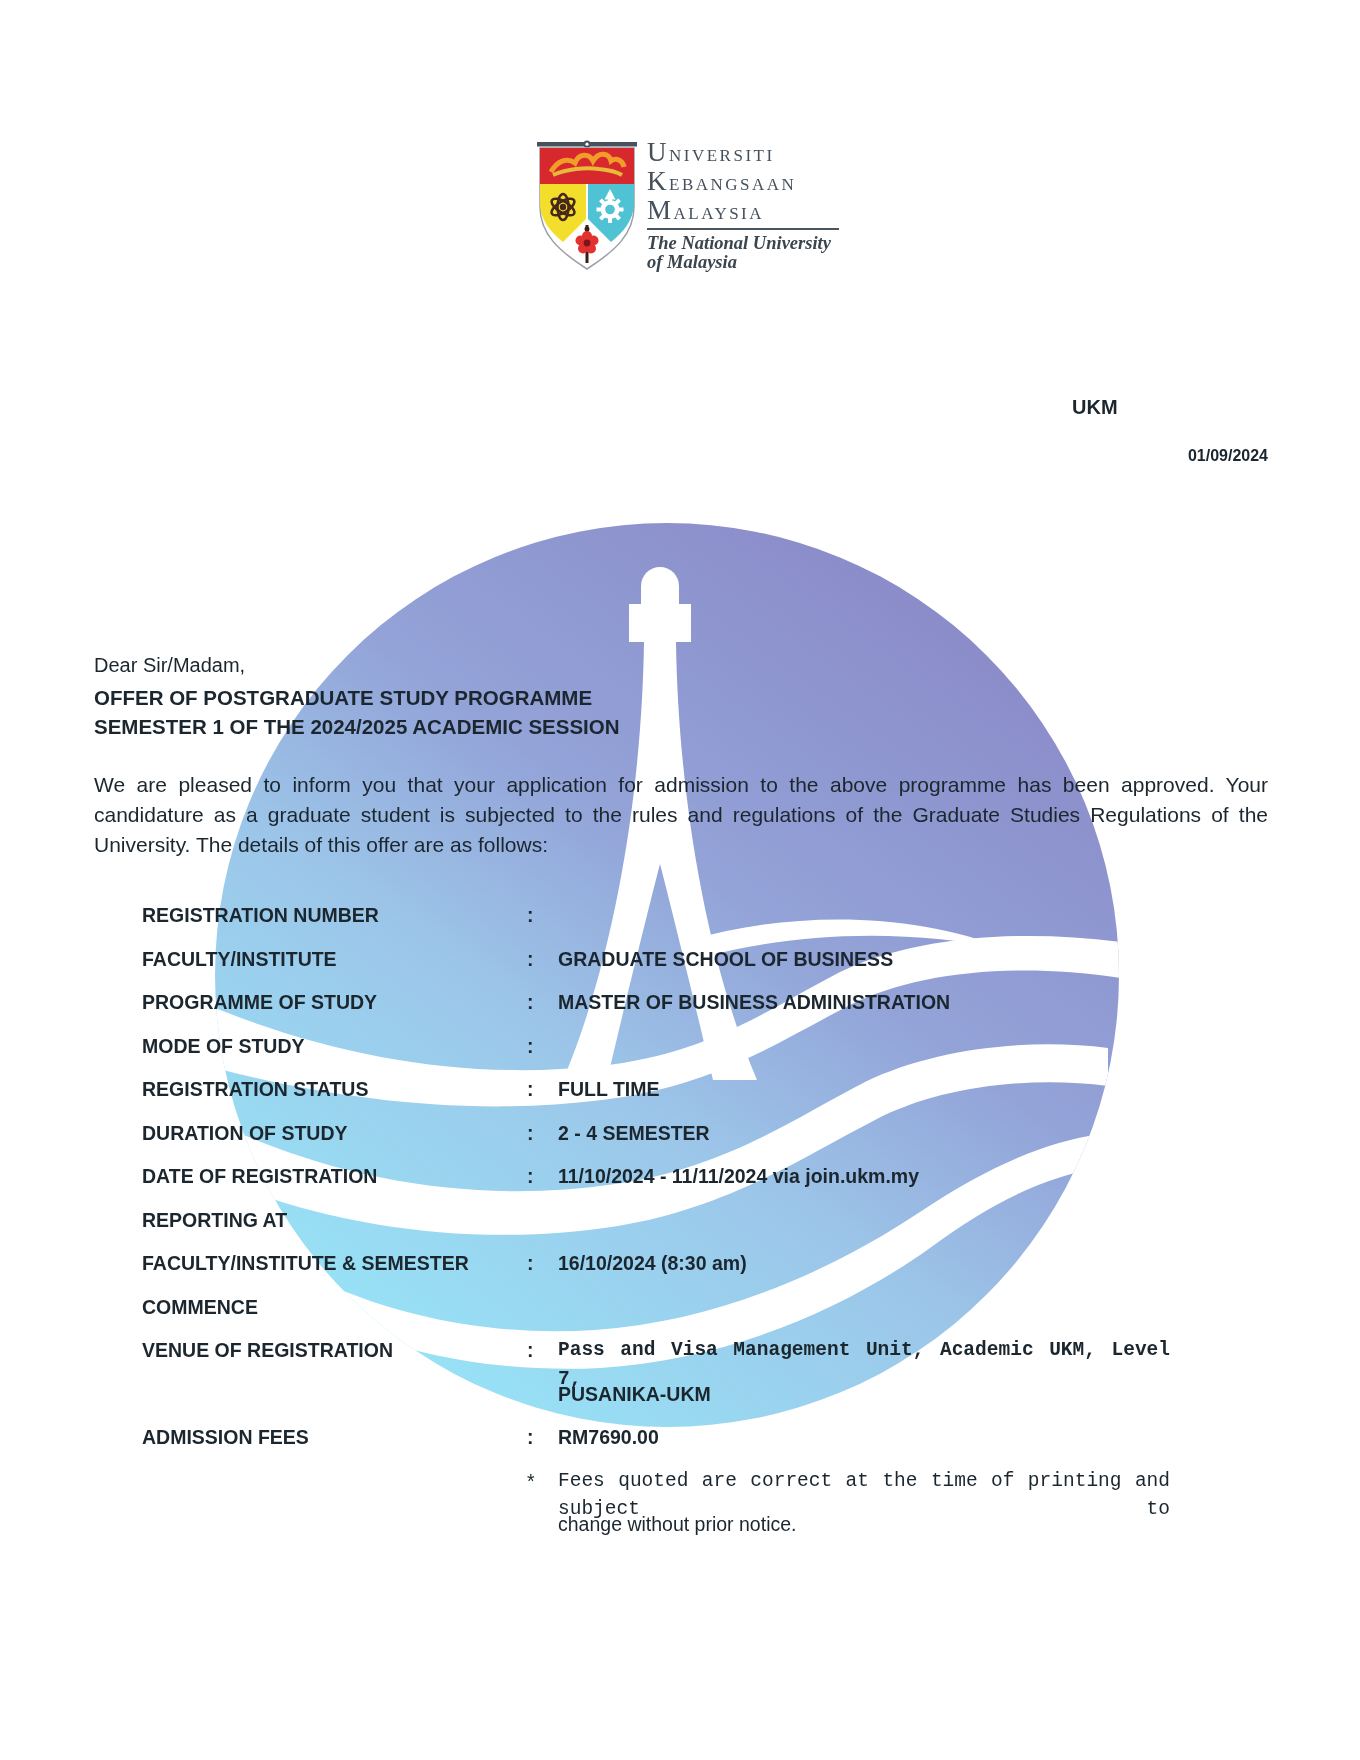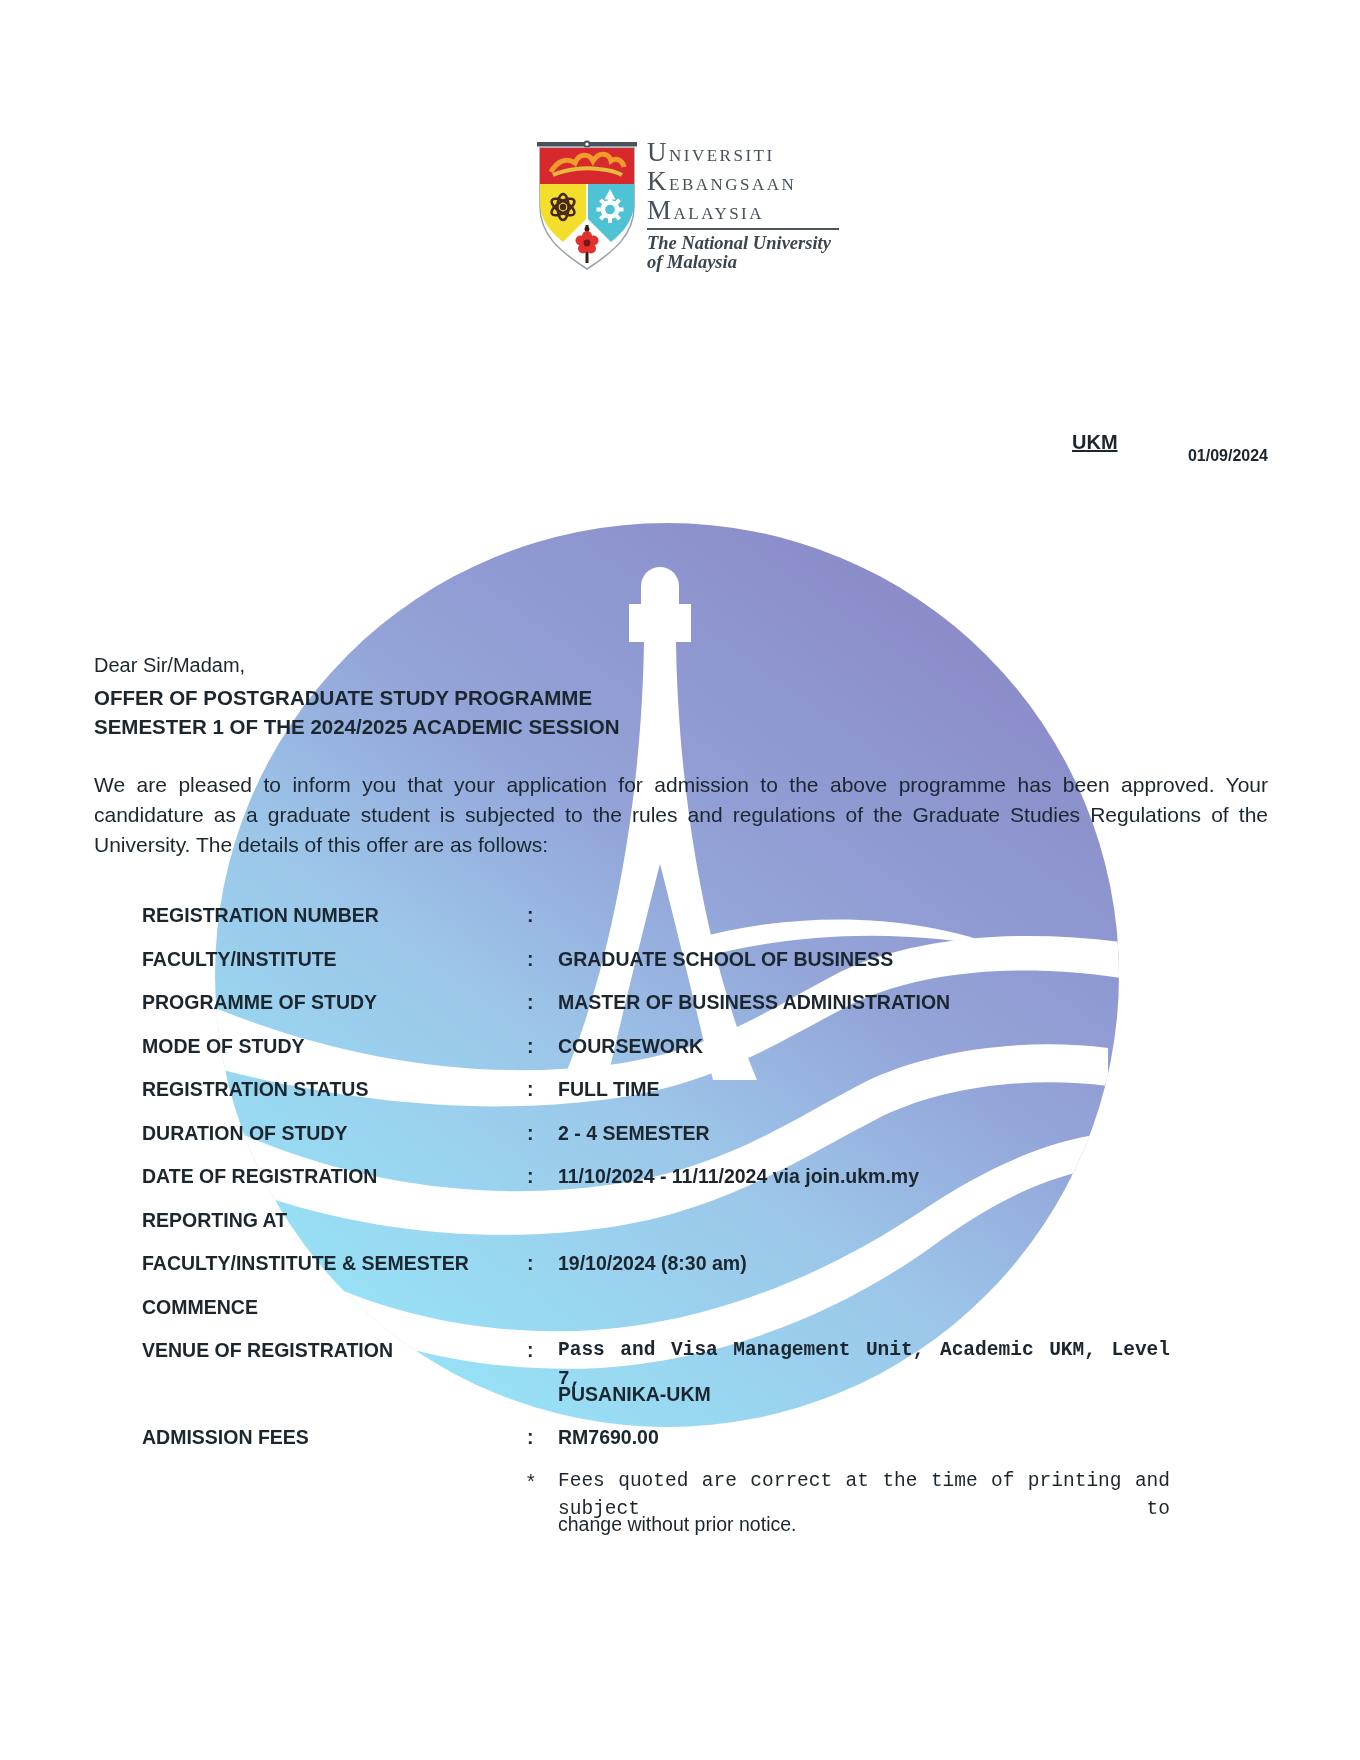--- a/index.html
+++ b/index.html
@@ -11,21 +11,21 @@
   #crest{position:absolute;left:537px;top:139px;z-index:1;}
   #logotext{position:absolute;left:647px;top:137px;z-index:1;color:#44505b;
             font-family:"Liberation Serif",serif;}
   .orgline{height:29px;display:flex;align-items:baseline;letter-spacing:2.5px;}
   .orgline .init{font-size:27px;font-weight:400;}
   .orgline .rest{font-size:17px;font-weight:400;}
   #logoline{width:192px;height:0;border-top:2px solid #49555f;margin-top:4px;}
   .tagline{font-size:18.5px;font-weight:700;font-style:italic;line-height:19px;color:#3a454e;}
 
   
-  #refcode{position:absolute;left:1072px;top:431px;font-size:20px;font-weight:700;z-index:1;text-decoration:underline;}
+  #refcode{position:absolute;left:1072px;top:396px;font-size:20px;font-weight:700;z-index:1;}
   #dateline{position:absolute;left:950px;top:447px;width:318px;text-align:right;
             font-size:16px;font-weight:700;z-index:1;}
 
   
   #salutation{position:absolute;left:94px;top:654px;font-size:20px;z-index:1;}
   #subject{position:absolute;left:94px;top:683px;font-size:20.5px;font-weight:700;line-height:29px;z-index:1;}
   #intro{position:absolute;left:94px;top:770px;width:1174px;font-size:21px;line-height:30px;z-index:1;}
   .fillj{text-align:justify;text-align-last:justify;}
 
   
@@ -151,21 +151,20 @@
       <span class="val">GRADUATE SCHOOL OF BUSINESS</span>
     </div>
     <div class="trow">
       <span class="lab">PROGRAMME OF STUDY</span>
       <span class="sep">:</span>
       <span class="val">MASTER OF BUSINESS ADMINISTRATION</span>
     </div>
     <div class="trow">
       <span class="lab">MODE OF STUDY</span>
       <span class="sep">:</span>
-      <span class="val">COURSEWORK</span>
     </div>
     <div class="trow">
       <span class="lab">REGISTRATION STATUS</span>
       <span class="sep">:</span>
       <span class="val">FULL TIME</span>
     </div>
     <div class="trow">
       <span class="lab">DURATION OF STUDY</span>
       <span class="sep">:</span>
       <span class="val">2 - 4 SEMESTER</span>
@@ -176,21 +175,21 @@
       <span class="val">11/10/2024 - 11/11/2024 via join.ukm.my</span>
     </div>
     <div class="trow">
       <span class="lab">REPORTING AT</span>
       <span class="sep"></span>
       <span class="val"></span>
     </div>
     <div class="trow">
       <span class="lab">FACULTY/INSTITUTE &amp; SEMESTER</span>
       <span class="sep">:</span>
-      <span class="val">19/10/2024 (8:30 am)</span>
+      <span class="val">16/10/2024 (8:30 am)</span>
     </div>
     <div class="trow">
       <span class="lab">COMMENCE</span>
       <span class="sep"></span>
       <span class="val"></span>
     </div>
     <div class="trow">
       <span class="lab">VENUE OF REGISTRATION</span>
       <span class="sep">:</span>
       <span class="val wrapj">Pass and Visa Management Unit, Academic UKM, Level 7,</span>

